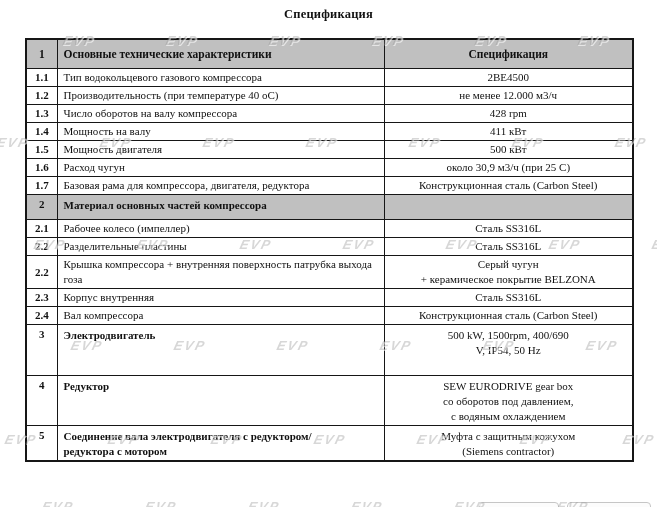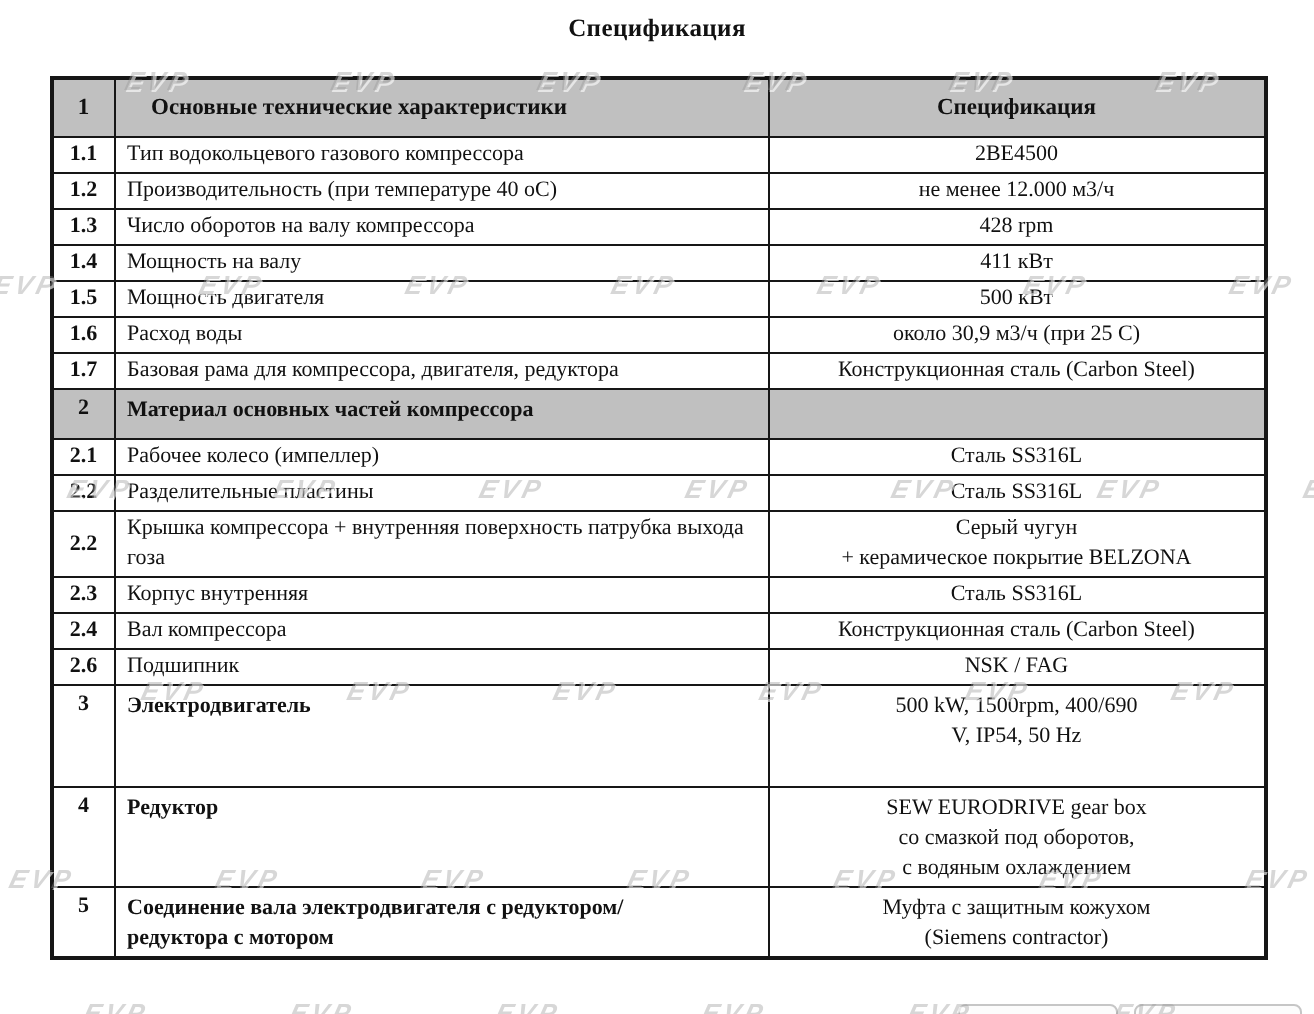--- a/index.html
+++ b/index.html
@@ -50,21 +50,21 @@
   }
   .spec-table th, .spec-table td {
     border: 1px solid #161616;
     vertical-align: middle;
     overflow: hidden;
   }
   .spec-table { border: 2px solid #161616; }
   .spec-table thead tr { height: 29px; background: #c0c0c0; }
   .spec-table th { font-weight: bold; font-size: 11.5px; }
   .spec-table th.c-num { text-align: center; }
-  .spec-table th.c-label { text-align: left; padding-left: 18px; }
+  .spec-table th.c-label { text-align: left; padding-left: 6px; }
   .spec-table th.c-value { text-align: center; }
   .spec-table td.num { text-align: center; font-weight: bold; }
   .spec-table td.label { text-align: left; padding: 1px 4px 1px 6px; white-space: pre-line; line-height: 15px; }
   .spec-table td.value { text-align: center; padding: 1px 3px; white-space: pre-line; line-height: 15px; }
   tr.row-normal { height: 16px; }
   tr.row-section { height: 25px; background: #c0c0c0; }
   tr.row-section td { vertical-align: top; }
   tr.row-section td.label { font-weight: bold; padding-top: 3px; }
   tr.row-section td.num { padding-top: 3px; }
   tr.row-tall2 { height: 33px; }
@@ -170,21 +170,21 @@
     <td class="label">Мощность на валу</td>
     <td class="value">411 кВт</td>
   </tr>
       <tr class="row-normal">
     <td class="num">1.5</td>
     <td class="label">Мощность двигателя</td>
     <td class="value">500 кВт</td>
   </tr>
       <tr class="row-normal">
     <td class="num">1.6</td>
-    <td class="label">Расход воды</td>
+    <td class="label">Расход чугун</td>
     <td class="value">около 30,9 м3/ч (при 25 С)</td>
   </tr>
       <tr class="row-normal">
     <td class="num">1.7</td>
     <td class="label">Базовая рама для компрессора, двигателя, редуктора</td>
     <td class="value">Конструкционная сталь (Carbon Steel)</td>
   </tr>
       <tr class="row-section">
     <td class="num">2</td>
     <td class="label">Материал основных частей компрессора</td>
@@ -209,36 +209,31 @@
       <tr class="row-normal">
     <td class="num">2.3</td>
     <td class="label">Корпус внутренняя</td>
     <td class="value">Сталь SS316L</td>
   </tr>
       <tr class="row-normal">
     <td class="num">2.4</td>
     <td class="label">Вал компрессора</td>
     <td class="value">Конструкционная сталь (Carbon Steel)</td>
   </tr>
-      <tr class="row-normal">
-    <td class="num">2.6</td>
-    <td class="label">Подшипник</td>
-    <td class="value">NSK / FAG</td>
-  </tr>
       <tr class="row-group row-h51">
     <td class="num">3</td>
     <td class="label">Электродвигатель</td>
     <td class="value">500 kW, 1500rpm, 400/690
 V, IP54, 50 Hz</td>
   </tr>
       <tr class="row-group row-h50">
     <td class="num">4</td>
     <td class="label">Редуктор</td>
     <td class="value">SEW EURODRIVE gear box
-со смазкой под оборотов,
+со оборотов под давлением,
 с водяным охлаждением</td>
   </tr>
       <tr class="row-group row-h34">
     <td class="num">5</td>
     <td class="label">Соединение вала электродвигателя с редуктором/
 редуктора с мотором</td>
     <td class="value">Муфта с защитным кожухом
 (Siemens contractor)</td>
   </tr>
     </tbody>

